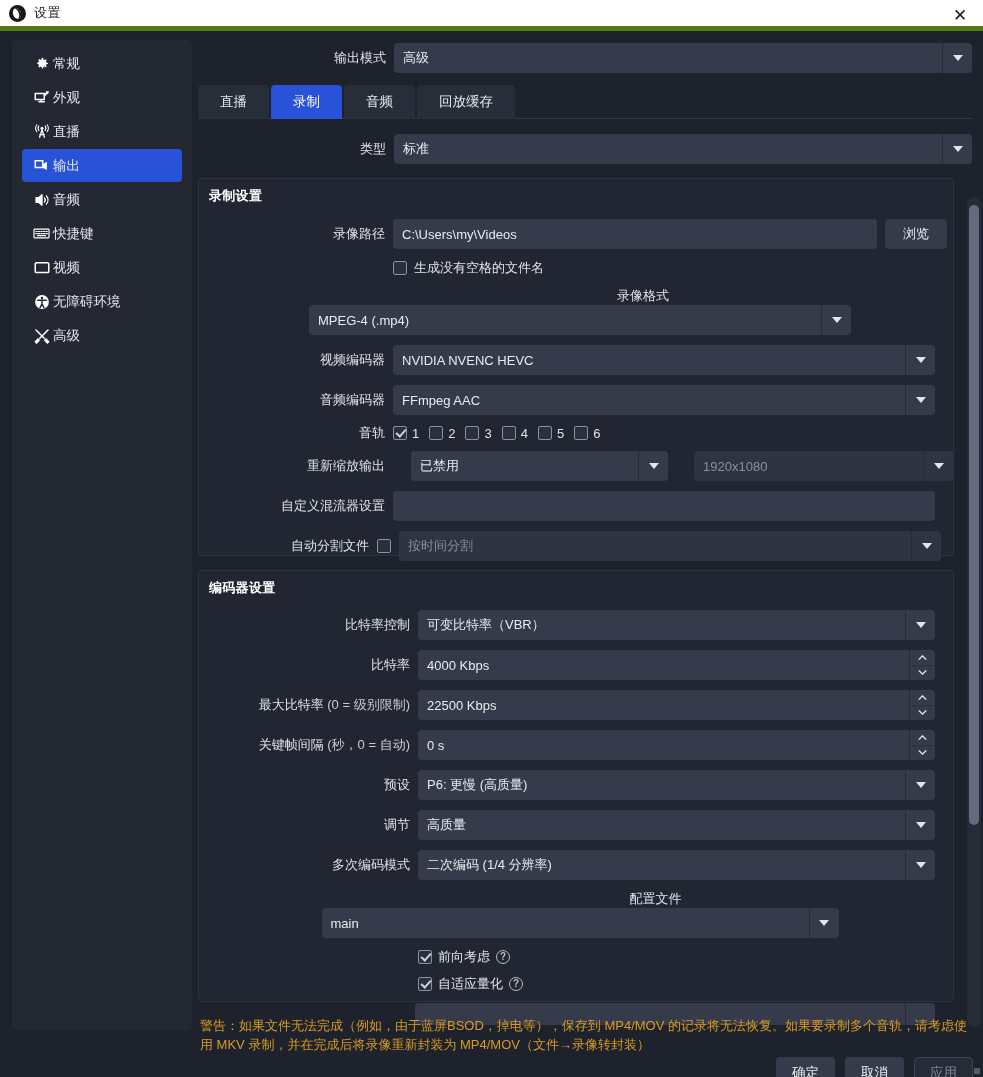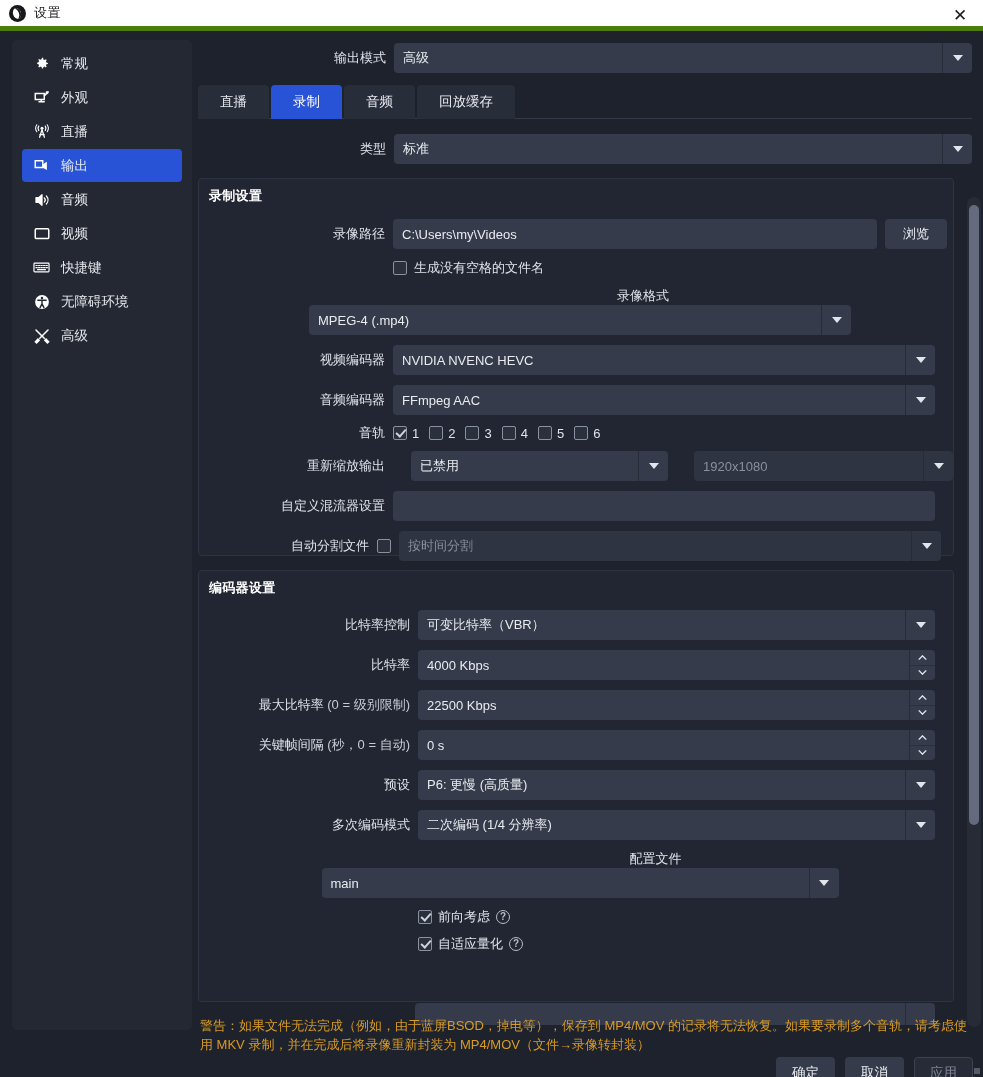--- a/index.html
+++ b/index.html
@@ -42,21 +42,21 @@
   }
 
   
   .sidebar {
     position: absolute; left: 12px; top: 9px; width: 180px; height: 990px;
     background: #242833; border-radius: 5px; padding-top: 6px;
   }
   .side-item {
     height: 33px; margin: 1px 10px; border-radius: 4px;
     display: flex; align-items: center; padding-left: 10px;
-    color: #e7e9ee; font-size: 13.5px; gap: 10px;
+    color: #e7e9ee; font-size: 13.5px; gap: 2px;
   }
   .side-item.active { background: #2853d6; }
   .side-ico { width: 19px; height: 19px; display: flex; align-items: center; justify-content: center; flex: none; }
   .side-ico svg { display: block; }
 
   
   .content {
     position: absolute; left: 198px; top: 8px; width: 775px; height: 940px;
   }
 
@@ -258,37 +258,37 @@
           <path d="M4 9h3.5L12 5v14l-4.5-4H4z" fill="#ffffff" stroke="#ffffff" stroke-linejoin="round"></path>
           <path d="M15 9.2a4 4 0 010 5.6" stroke-linecap="round"></path>
           <path d="M17.8 6.6a8 8 0 010 10.8" stroke-linecap="round"></path>
         </svg>
       </span>
       <span>音频</span>
     </div>
 
     <div class="side-item">
       <span class="side-ico">
-        <svg width="18" height="18" viewBox="0 0 24 24" fill="none" stroke="#ffffff" stroke-width="2">
-          <rect x="3" y="5" width="18" height="13" rx="1.5"></rect>
-        </svg>
-      </span>
-      <span>视频</span>
-    </div>
-
-    <div class="side-item">
-      <span class="side-ico">
         <svg width="19" height="19" viewBox="0 0 24 24" fill="none" stroke="#ffffff" stroke-width="1.5">
           <rect x="2.5" y="6.5" width="19" height="11" rx="1"></rect>
           <path d="M5 9.5h1.6M8.2 9.5h1.6M11.4 9.5h1.6M14.6 9.5h1.6M17.8 9.5h1.6
                    M5 12.2h1.6M8.2 12.2h1.6M11.4 12.2h1.6M14.6 12.2h1.6M17.8 12.2h1.6
                    M7 14.8h10" stroke-linecap="round"></path>
         </svg>
       </span>
       <span>快捷键</span>
+    </div>
+
+    <div class="side-item">
+      <span class="side-ico">
+        <svg width="18" height="18" viewBox="0 0 24 24" fill="none" stroke="#ffffff" stroke-width="2">
+          <rect x="3" y="5" width="18" height="13" rx="1.5"></rect>
+        </svg>
+      </span>
+      <span>视频</span>
     </div>
 
     <div class="side-item">
       <span class="side-ico">
         <svg width="18" height="18" viewBox="0 0 24 24">
           <circle cx="12" cy="12" r="9.2" fill="#ffffff"></circle>
           <circle cx="12" cy="6.8" r="1.7" fill="#242833"></circle>
           <path d="M6.5 9.6h11M12 9.6v5M12 14.6l-2.6 5M12 14.6l2.6 5" stroke="#242833" stroke-width="1.9" stroke-linecap="round" fill="none"></path>
         </svg>
       </span>
@@ -538,20 +538,29 @@
       <div class="row" style="margin-top:10px;">
         <div class="lbl" style="width:211px;">预设</div>
         <div class="ctl combo" style="margin-left:8px; width:517px;">
           <span>P6: 更慢 (高质量)</span>
           <span class="arrow">
               <span class="caret"></span>
             </span>
         </div>
       </div>
 
+      <div class="row" style="margin-top:10px;">
+        <div class="lbl" style="width:211px;">调节</div>
+        <div class="ctl combo" style="margin-left:8px; width:517px;">
+          <span>高质量</span>
+          <span class="arrow">
+              <span class="caret"></span>
+            </span>
+        </div>
+      </div>
 
       <div class="row" style="margin-top:10px;">
         <div class="lbl" style="width:211px;">多次编码模式</div>
         <div class="ctl combo" style="margin-left:8px; width:517px;">
           <span>二次编码 (1/4 分辨率)</span>
           <span class="arrow">
               <span class="caret"></span>
             </span>
         </div>
       </div>

